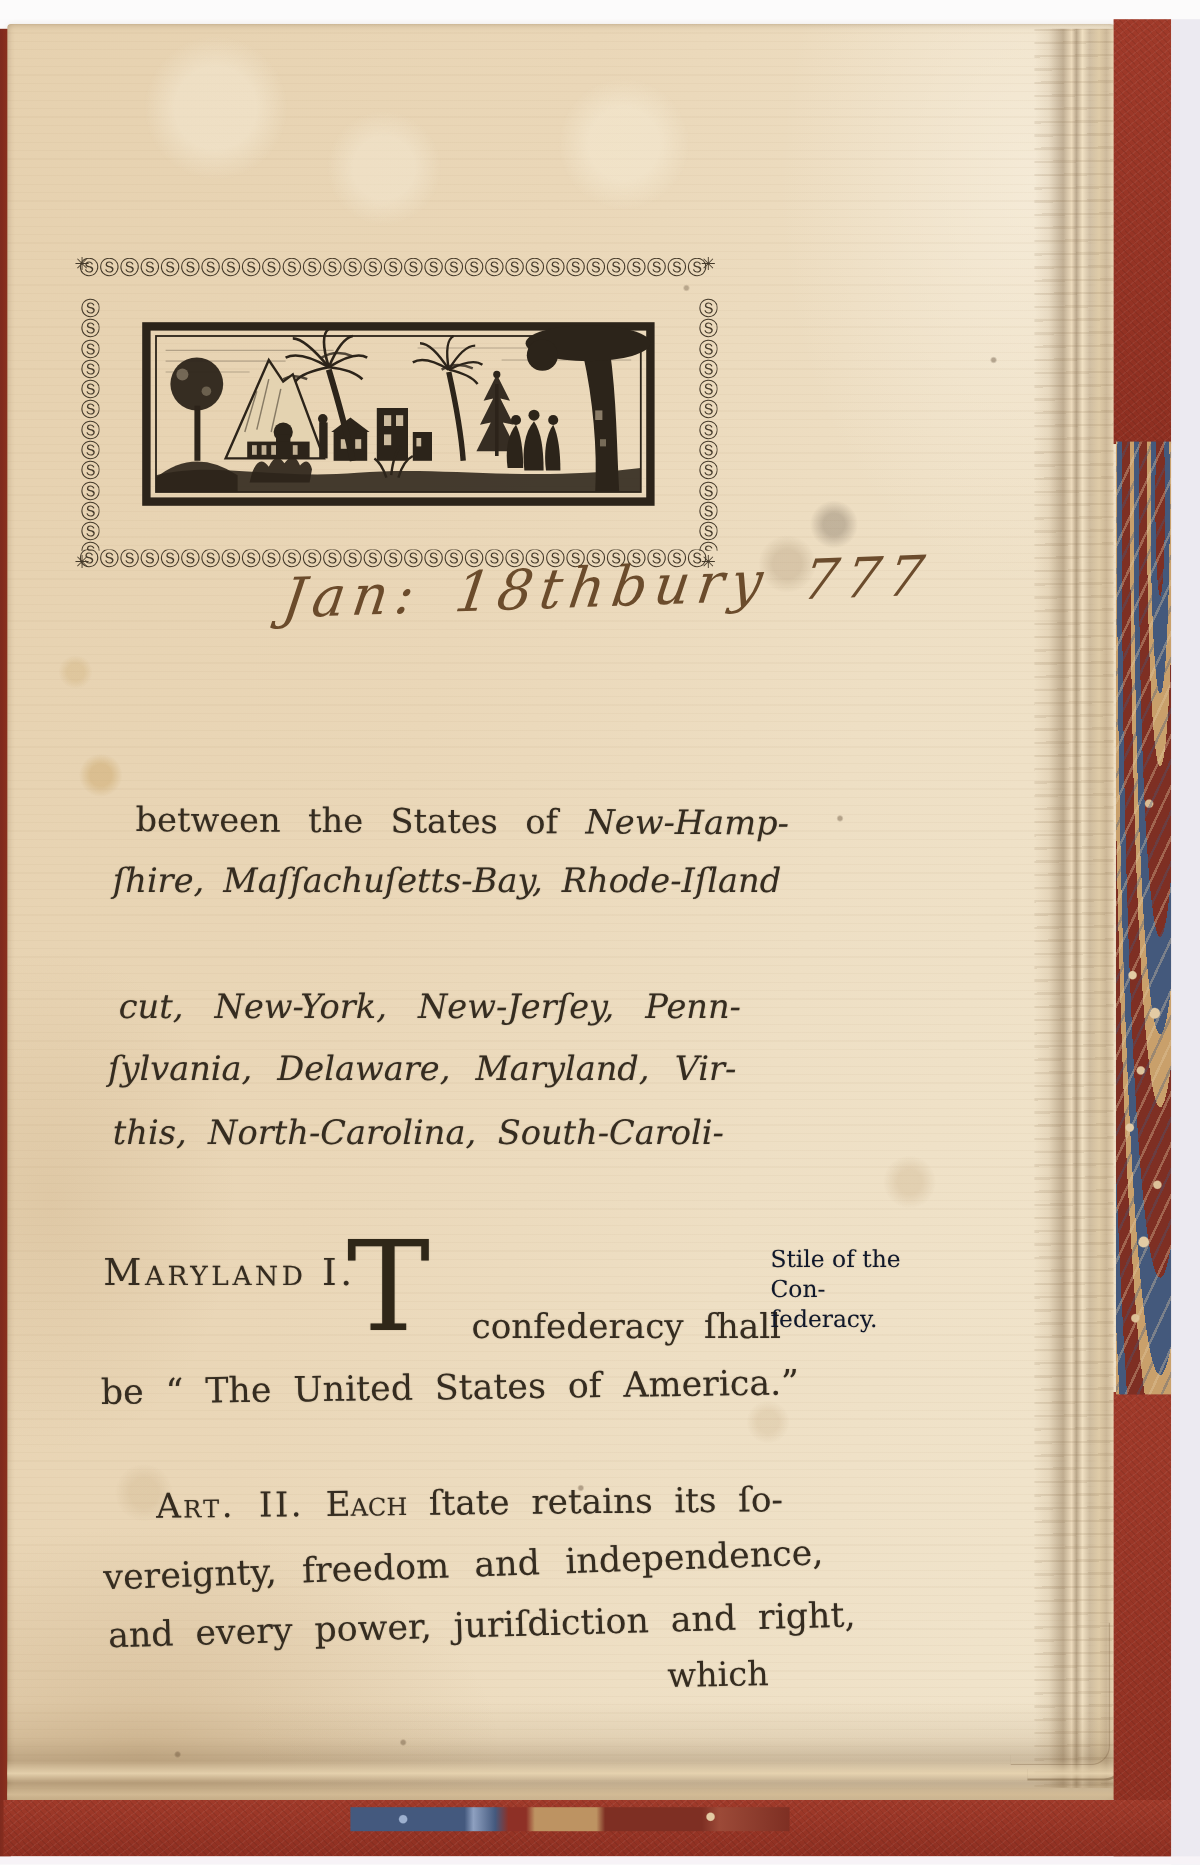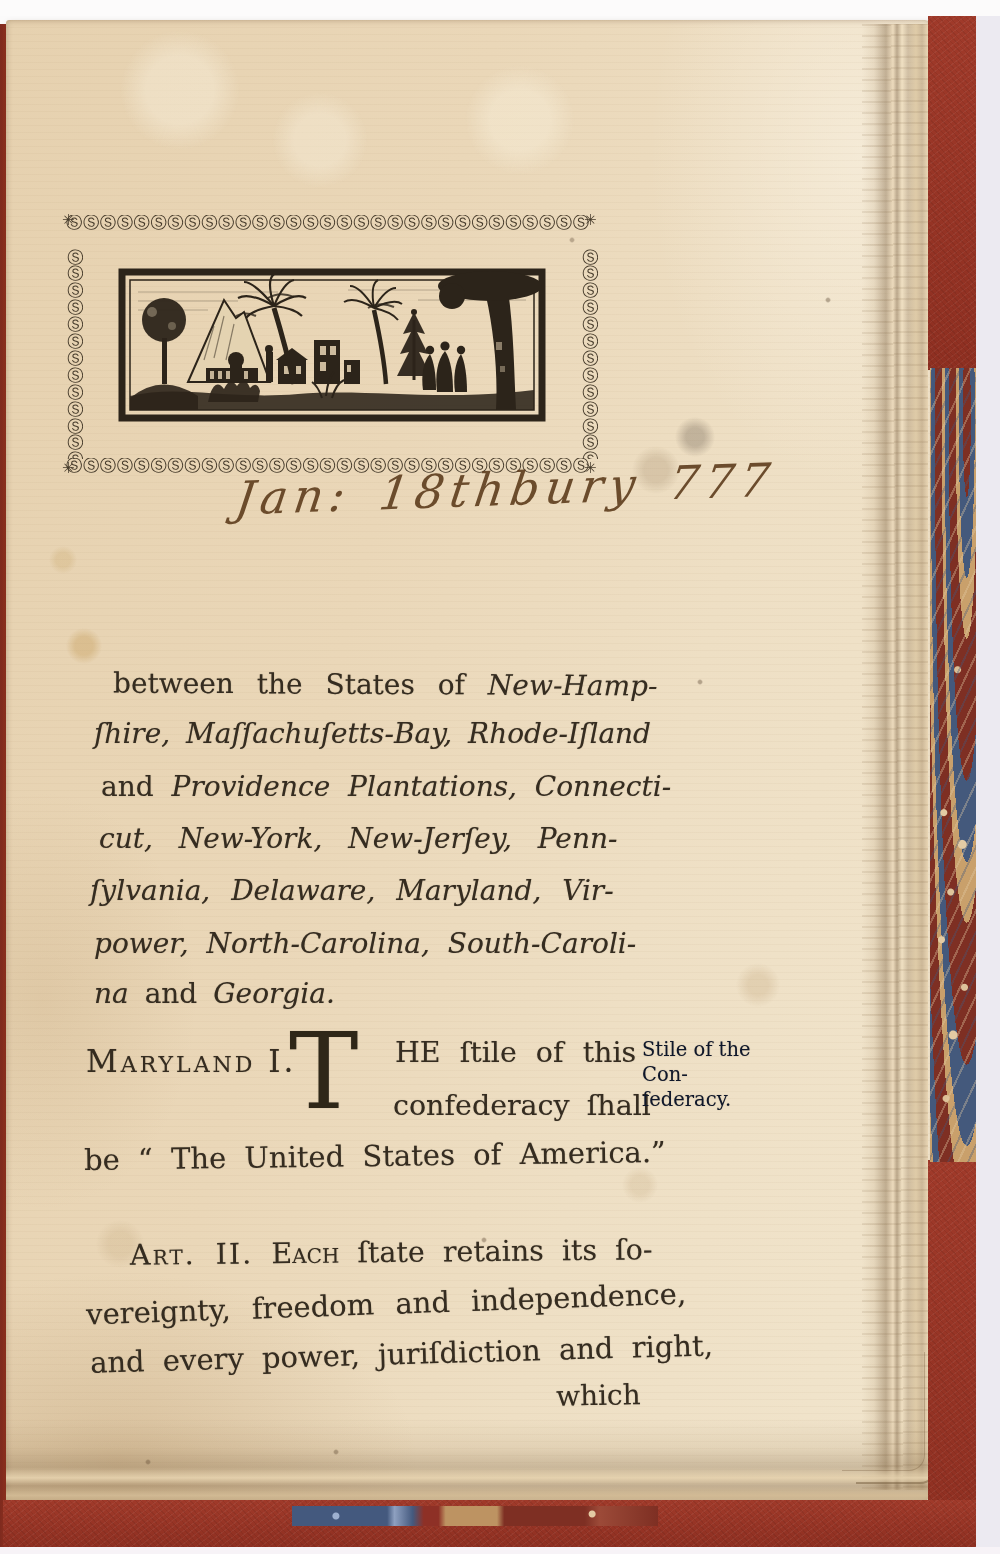--- a/index.html
+++ b/index.html
@@ -248,39 +248,32 @@
 
   <div class="handwriting">Jan: 18thbury 777</div>
 
 
   <div class="line body28" style="left:113px;top:668px;word-spacing:14px;transform:rotate(.3deg);">
     <span>between the States of </span><span class="it">New-Hamp-</span>
   </div>
   <div class="line body28" style="left:94px;top:717px;word-spacing:7px;">
     <span class="it">ſhire, Maſſachuſetts-Bay, Rhode-Iſland</span>
   </div>
-  <div class="line body28" style="left:101px;top:770px;word-spacing:9px;">
-    <span>and </span><span class="it">Providence Plantations, Connecti-</span>
-  </div>
   <div class="line body28" style="left:99px;top:822px;word-spacing:17px;">
     <span class="it">cut, New-York, New-Jerſey, Penn-</span>
   </div>
   <div class="line body28" style="left:90px;top:874px;word-spacing:12px;">
     <span class="it">ſylvania, Delaware, Maryland, Vir-</span>
   </div>
   <div class="line body28" style="left:94px;top:927px;word-spacing:9px;">
-    <span class="it">power, North-Carolina, South-Caroli-</span>
-  </div>
-  <div class="line body28" style="left:94px;top:977px;word-spacing:7px;">
-    <span class="it">na</span><span> and </span><span class="it">Georgia.</span>
+    <span class="it">this, North-Carolina, South-Caroli-</span>
   </div>
 
   <div class="line sc" style="left:86px;top:1043px;font-size:31px;letter-spacing:3px;">Maryland I.</div>
   <div class="line dropcap" style="left:289px;top:1030px;">T</div>
-  <div class="line" style="left:395px;top:1036px;font-size:28.5px;word-spacing:10px;">HE ſtile of this</div>
   <div class="line" style="left:393px;top:1089px;font-size:28.5px;word-spacing:8px;">confederacy ſhall</div>
   <div class="line" style="left:84px;top:1139px;font-size:29px;word-spacing:9px;transform:rotate(-.8deg);">be “ The United States of America.”</div>
   <div class="marginnote" style="left:642px;top:1038px;">Stile of the Con-
 federacy.</div>
 
   <div class="line" style="left:130px;top:1236px;font-size:28.5px;word-spacing:9px;transform:rotate(-.6deg);">
     <span class="sc" style="letter-spacing:2px;">Art. II.</span><span> </span><span class="sc">Each</span><span> ſtate retains its ſo-</span>
   </div>
   <div class="line" style="left:86px;top:1287px;font-size:29px;word-spacing:12px;transform:rotate(-2deg);">vereignty, freedom and independence,</div>
   <div class="line" style="left:90px;top:1337px;font-size:29px;word-spacing:9px;transform:rotate(-1.6deg);">and every power, juriſdiction and right,</div>

